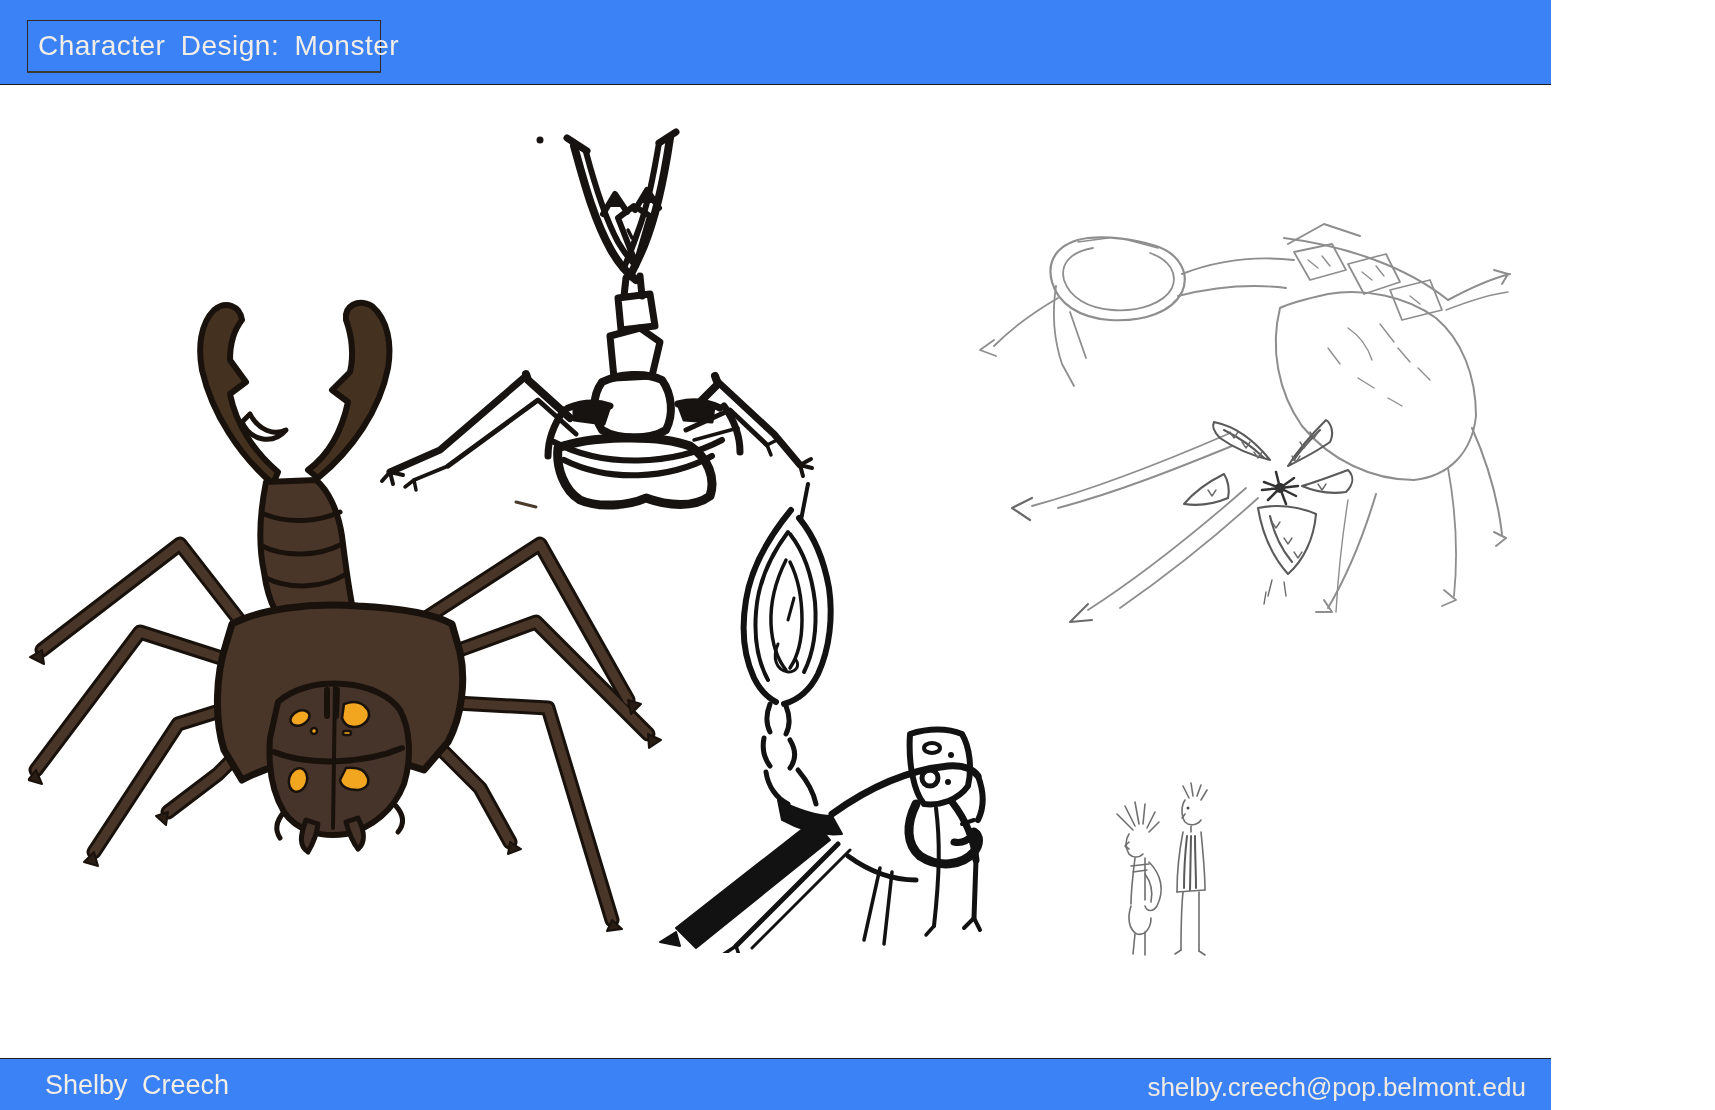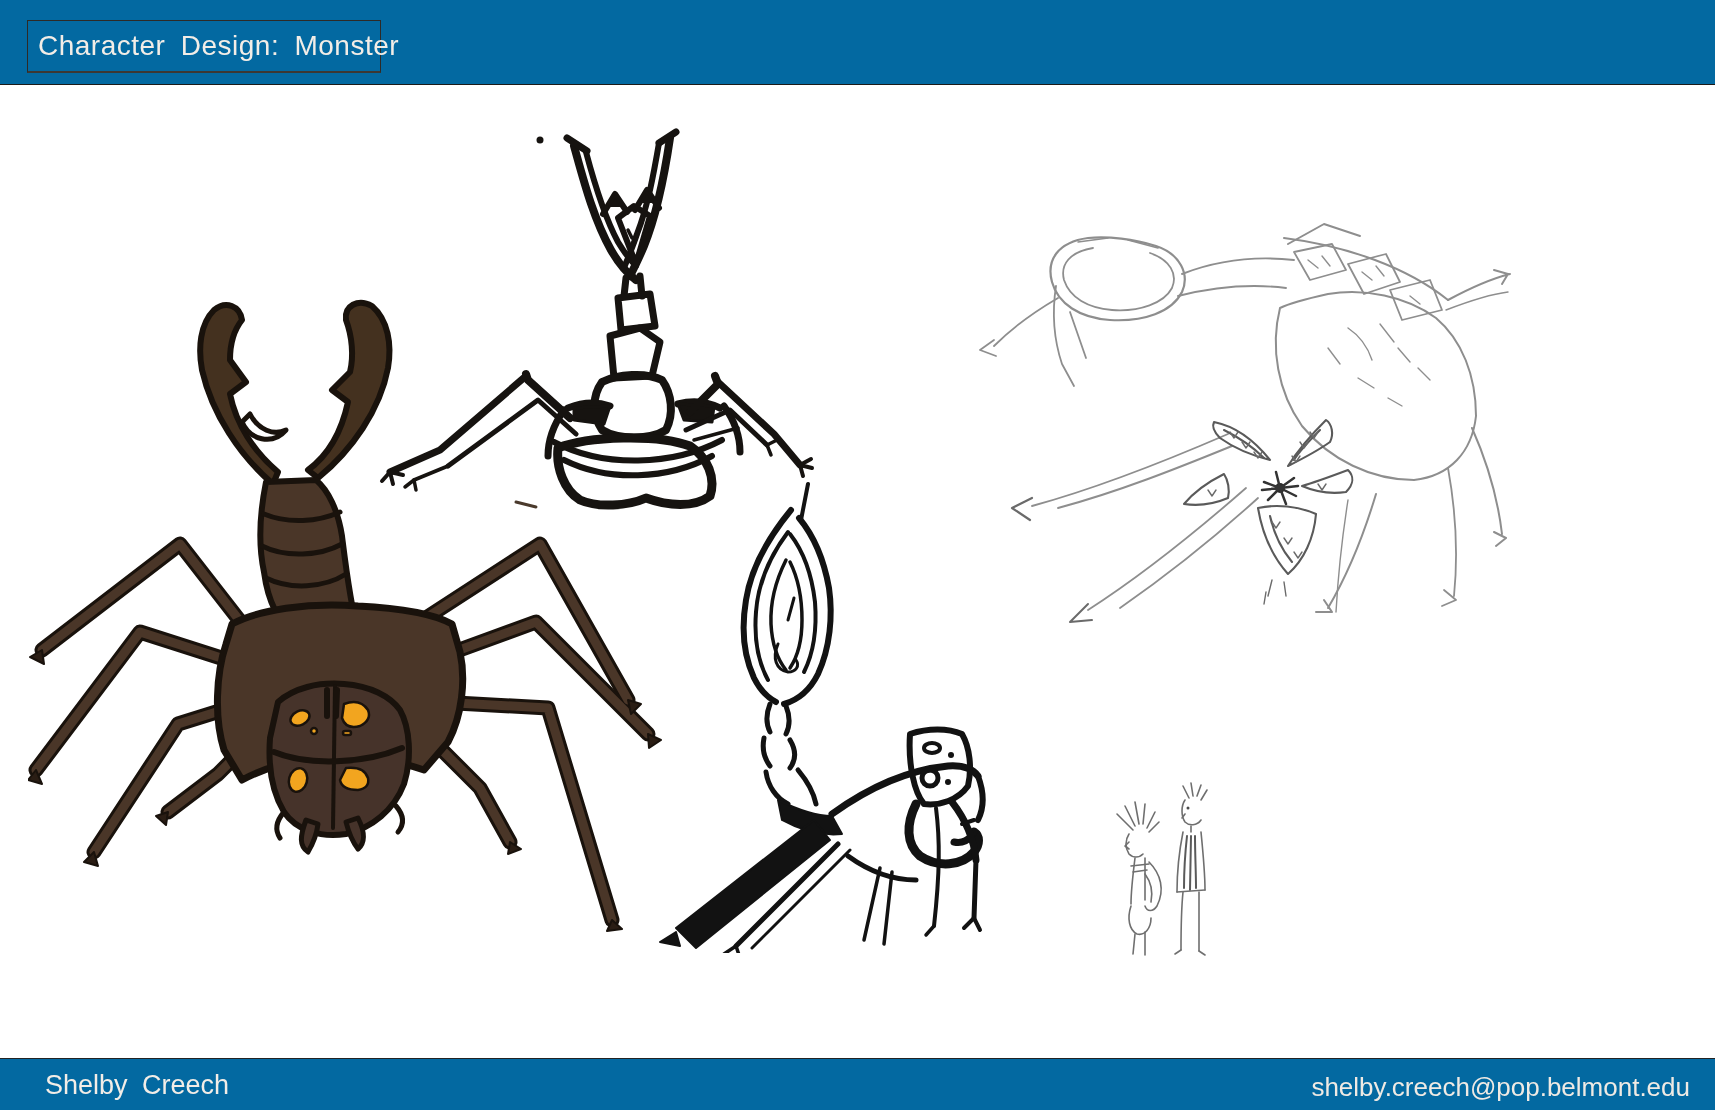--- a/index.html
+++ b/index.html
@@ -1,20 +1,20 @@
 <!DOCTYPE html>
 <html><head>
 <meta charset="utf-8">
 <style>
   html,body{margin:0;padding:0;}
   body{
     width:1715px;height:1110px;position:relative;overflow:hidden;
     background:#ffffff;font-family:"Liberation Sans",sans-serif;
   }
-  .bar{position:absolute;left:0;width:1715px;background:#0369a1;}
+  .bar{position:absolute;left:0;width:1551px;background:#3b82f6;}
   #top-bar{top:0;height:84px;border-bottom:1px solid #1c1a18;}
   #bottom-bar{top:1058px;height:52px;border-top:1px solid #232323;}
   #title-box{
     position:absolute;left:27px;top:20px;width:352px;height:50px;
     border:1px solid #2e2a26;border-bottom:2px solid #3c3833;
     display:flex;align-items:center;
   }
   #title-text{
     padding-left:10px;color:#f2ede7;font-size:28px;font-weight:400;
     letter-spacing:.5px;word-spacing:7px;white-space:nowrap;

